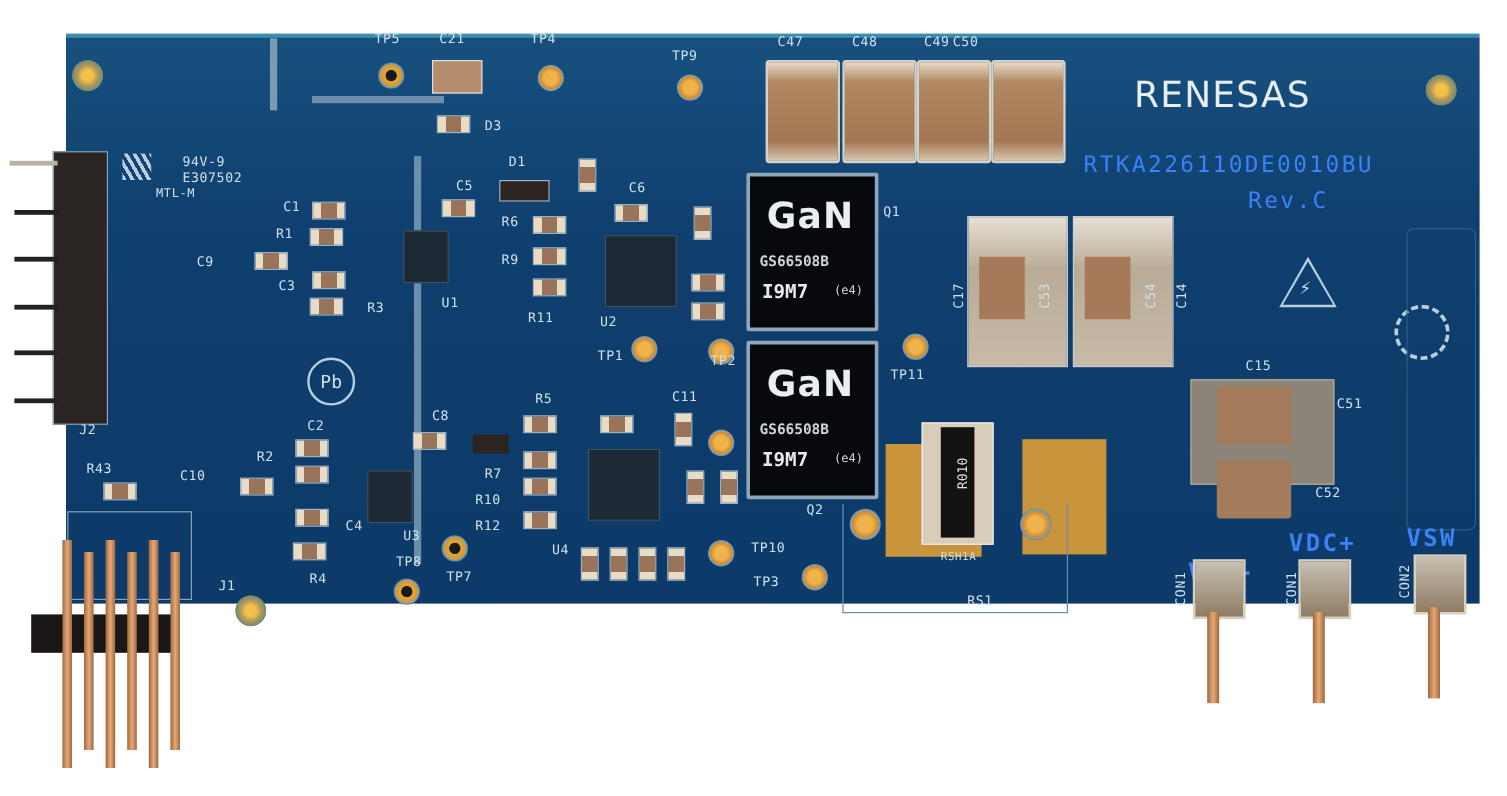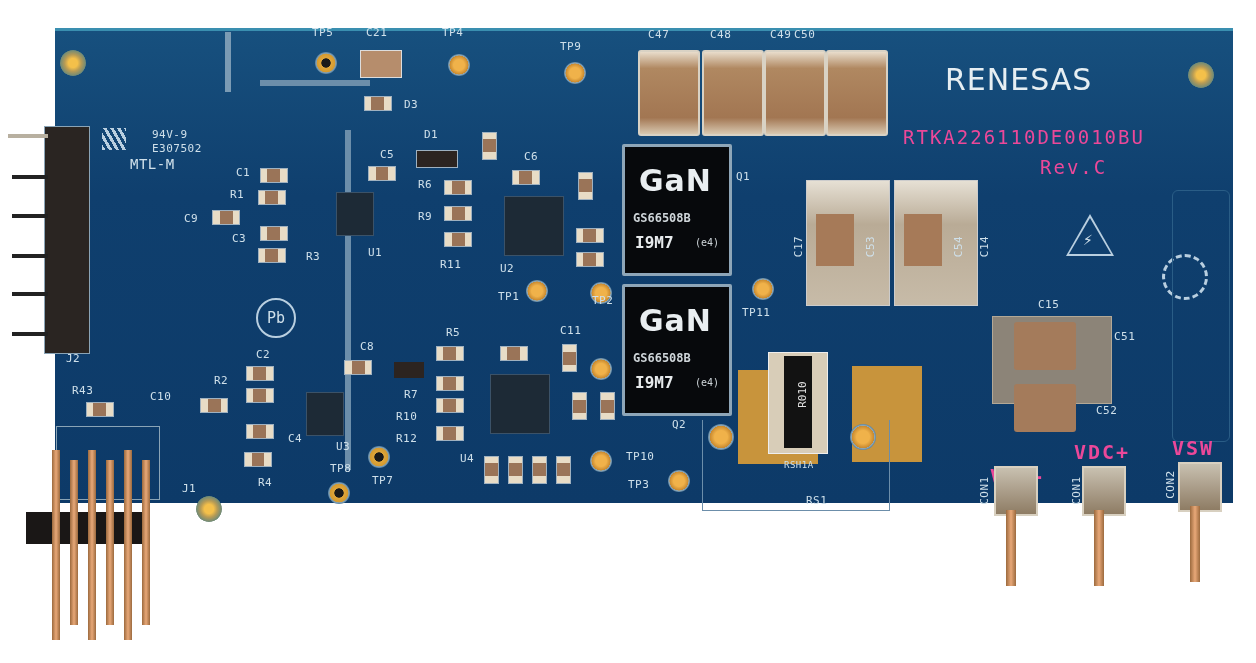--- a/index.html
+++ b/index.html
@@ -3,21 +3,21 @@
 <meta charset="utf-8">
 <style>
   html, body { margin:0; padding:0; }
   body { width:1256px; height:663px; background:#ffffff; position:relative; overflow:hidden;
          font-family:"DejaVu Sans Mono", monospace; }
   .abs { position:absolute; }
   .board { left:55px; top:28px; width:1178px; height:472px;
            background:linear-gradient(180deg,#17507e 0%,#0f3f6e 35%,#0d3a68 100%);
            border-top:3px solid #3a8fb0; }
   .silk { color:#cfe0ea; font-size:11px; letter-spacing:0.5px; white-space:nowrap; }
-  .silk-lg { color:#ec4899; font-size:20px; letter-spacing:2px; font-weight:bold; white-space:nowrap;text-align:right; }
+  .silk-lg { color:#3b82f6; font-size:20px; letter-spacing:2px; font-weight:bold; white-space:nowrap;text-align:right; }
   .tp { width:22px; height:22px; border-radius:50%; background:radial-gradient(circle,#f0b24a 35%,#c8892f 60%,#8fa9b8 62%,#2a5d86 80%); }
   .tp.hole { background:radial-gradient(circle,#1a1a1a 28%,#e0a63a 32%,#d39a30 58%,#7f9fb5 62%,#2a5d86 80%); }
   .mount { width:26px; height:26px; border-radius:50%; background:radial-gradient(circle,#f4c04a 25%,#b79b55 45%,#6e8a78 70%,rgba(0,0,0,0) 72%); }
   .cap-big { width:58px; height:82px; background:linear-gradient(180deg,#e8dccb 0%,#b08861 20%,#a27652 80%,#d8c8b0 100%);
              border:2px solid #d9d2c4; border-radius:3px; }
   .smd { width:26px; height:13px; background:linear-gradient(90deg,#e8dcc6 0 25%,#9a7458 25% 75%,#e8dcc6 75%);
          border:1px solid #9fb1c0; }
   .smd-v { width:13px; height:26px; background:linear-gradient(180deg,#e8dcc6 0 25%,#9a7458 25% 75%,#e8dcc6 75%);
            border:1px solid #9fb1c0; }
   .ic { background:#1d2a36; border:1px solid #3b5268; }
@@ -44,21 +44,21 @@
 <div class="abs" style="left:345px;top:130px;width:6px;height:340px;background:#6c8eaa"></div>
 <div class="abs" style="left:260px;top:80px;width:110px;height:6px;background:#6c8eaa"></div>
 
 <div class="abs" style="left:945px;top:62px;color:#e6eef2;font-family:'DejaVu Sans',sans-serif;font-size:30px;letter-spacing:1px">RENESAS</div>
 <div class="abs silk-lg" style="left:903px;top:126px;font-size:19px;font-weight:normal">RTKA226110DE0010BU</div>
 <div class="abs silk-lg" style="left:1040px;top:156px;font-size:19px;font-weight:normal">Rev.C</div>
 
 <div class="abs" style="left:102px;top:128px;width:24px;height:22px;background:repeating-linear-gradient(60deg,#b9cfe0 0 3px,transparent 3px 6px)"></div>
 <div class="abs silk" style="left:152px;top:128px">94V-9</div>
 <div class="abs silk" style="left:152px;top:142px">E307502</div>
-<div class="abs silk" style="left:130px;top:156px;font-size:14px">MTL-M</div>
+<div class="abs silk" style="left:130px;top:156px;font-size:10px">MTL-M</div>
 
 <div class="abs" style="left:44px;top:126px;width:44px;height:226px;background:#2a2522;border:1px solid #8aa4b6"></div>
 <div class="abs header-pin" style="left:8px;top:134px;width:40px"></div>
 <div class="abs header-pin" style="left:12px;top:175px;width:36px;background:#222"></div>
 <div class="abs header-pin" style="left:12px;top:214px;width:36px;background:#222"></div>
 <div class="abs header-pin" style="left:12px;top:254px;width:36px;background:#222"></div>
 <div class="abs header-pin" style="left:12px;top:292px;width:36px;background:#222"></div>
 <div class="abs header-pin" style="left:12px;top:332px;width:36px;background:#222"></div>
 <div class="abs silk" style="left:66px;top:352px">J2</div>
 
@@ -74,21 +74,21 @@
 
 <div class="abs silk" style="left:72px;top:384px">R43</div>
 <div class="abs smd" style="left:86px;top:402px"></div>
 
 <div class="abs" style="left:256px;top:298px;width:36px;height:36px;border:2px solid #b9cfe0;border-radius:50%;color:#cfe0ea;font-size:15px;text-align:center;line-height:36px">Pb</div>
 
 <div class="abs silk" style="left:236px;top:166px">C1</div>
 <div class="abs smd" style="left:260px;top:168px"></div>
 <div class="abs silk" style="left:230px;top:188px">R1</div>
 <div class="abs smd" style="left:258px;top:190px"></div>
-<div class="abs silk" style="left:184px;top:212px">C9</div>
+<div class="abs silk" style="left:164px;top:212px">C9</div>
 <div class="abs smd" style="left:212px;top:210px"></div>
 <div class="abs silk" style="left:232px;top:232px">C3</div>
 <div class="abs smd" style="left:260px;top:226px"></div>
 <div class="abs smd" style="left:258px;top:248px"></div>
 <div class="abs silk" style="left:306px;top:250px">R3</div>
 
 <div class="abs ic" style="left:336px;top:192px;width:36px;height:42px"></div>
 <div class="abs silk" style="left:368px;top:246px">U1</div>
 
 <div class="abs silk" style="left:312px;top:26px">TP5</div>

